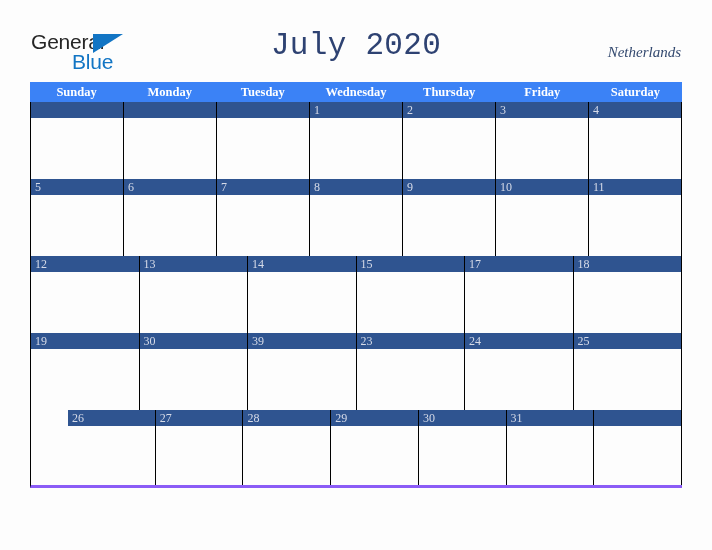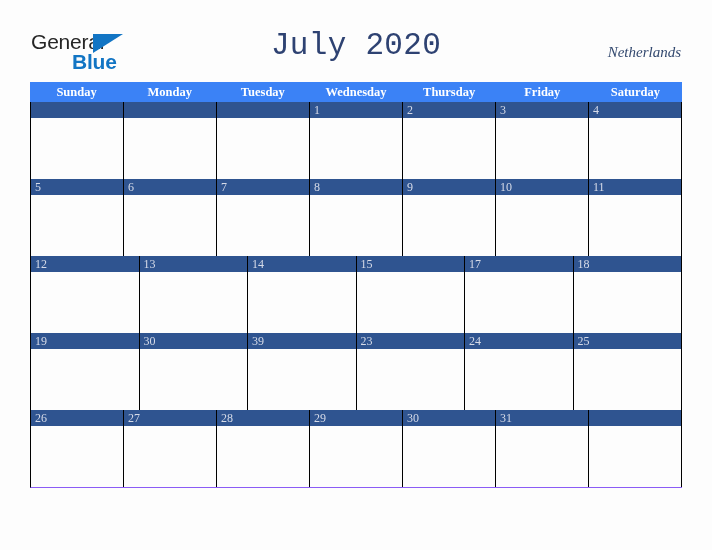--- a/index.html
+++ b/index.html
@@ -51,21 +51,21 @@
     height: 0;
     border-left: 30px solid #1275c4;
     border-bottom: 19px solid transparent;
   }
   .brand-line-two {
     position: absolute;
     left: 41px;
     top: 20px;
     font-family: "Liberation Sans", sans-serif;
     font-size: 21px;
-    font-weight: 700;
+    font-weight: 400;
     color: #1275c4;
     letter-spacing: -0.2px;
     line-height: 1;
     white-space: nowrap;
   }
 
   .calendar-title {
     position: absolute;
     left: 0;
     top: 30px;
@@ -120,22 +120,23 @@
   }
 
   .week-row {
     display: flex;
     width: 652px;
     height: 77px;
     border-left: 1px solid #000000;
     box-sizing: border-box;
   }
   .week-row.last-week {
-    border-bottom: 1px solid #8b5cf6;
+    border-bottom: 3px solid #8b5cf6;
     height: 78px;
+    padding-left: 37px;
   }
 
   .day-cell {
     flex: 1 1 0;
     min-width: 0;
     height: 100%;
     box-sizing: border-box;
     border-right: 1px solid #000000;
     display: flex;
     flex-direction: column;

